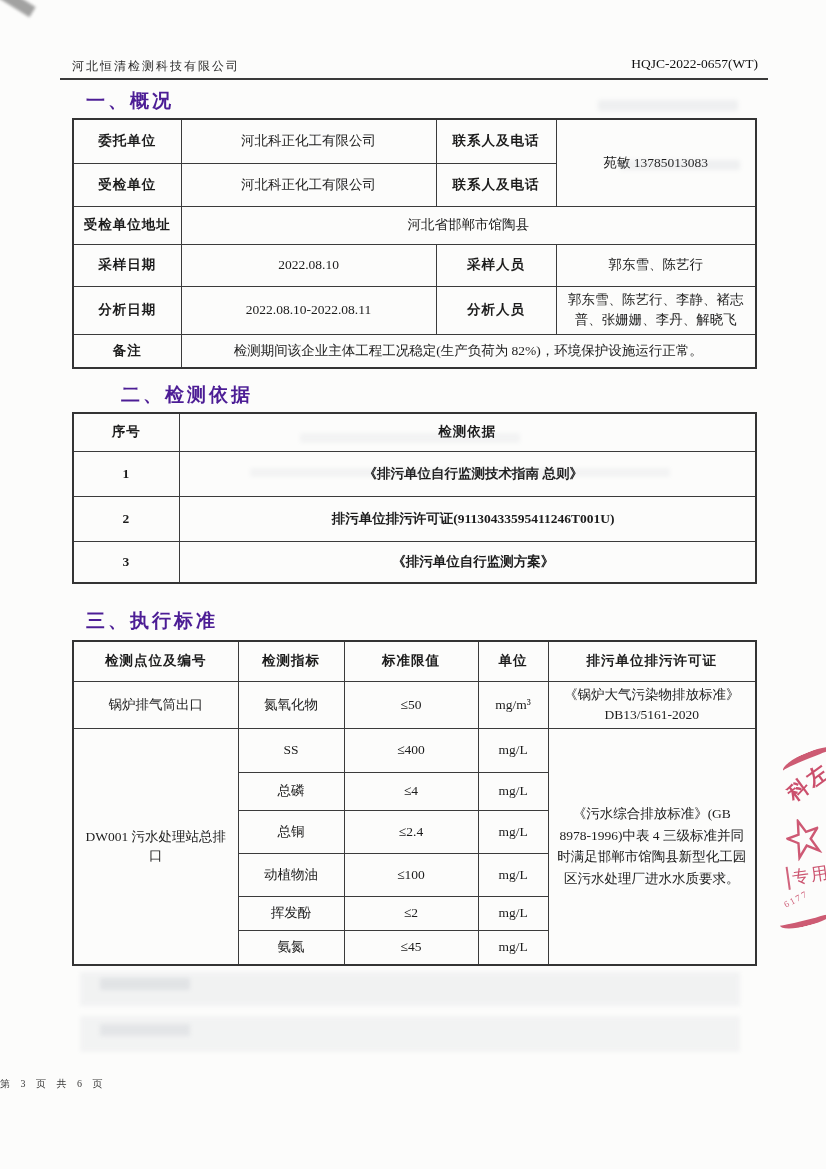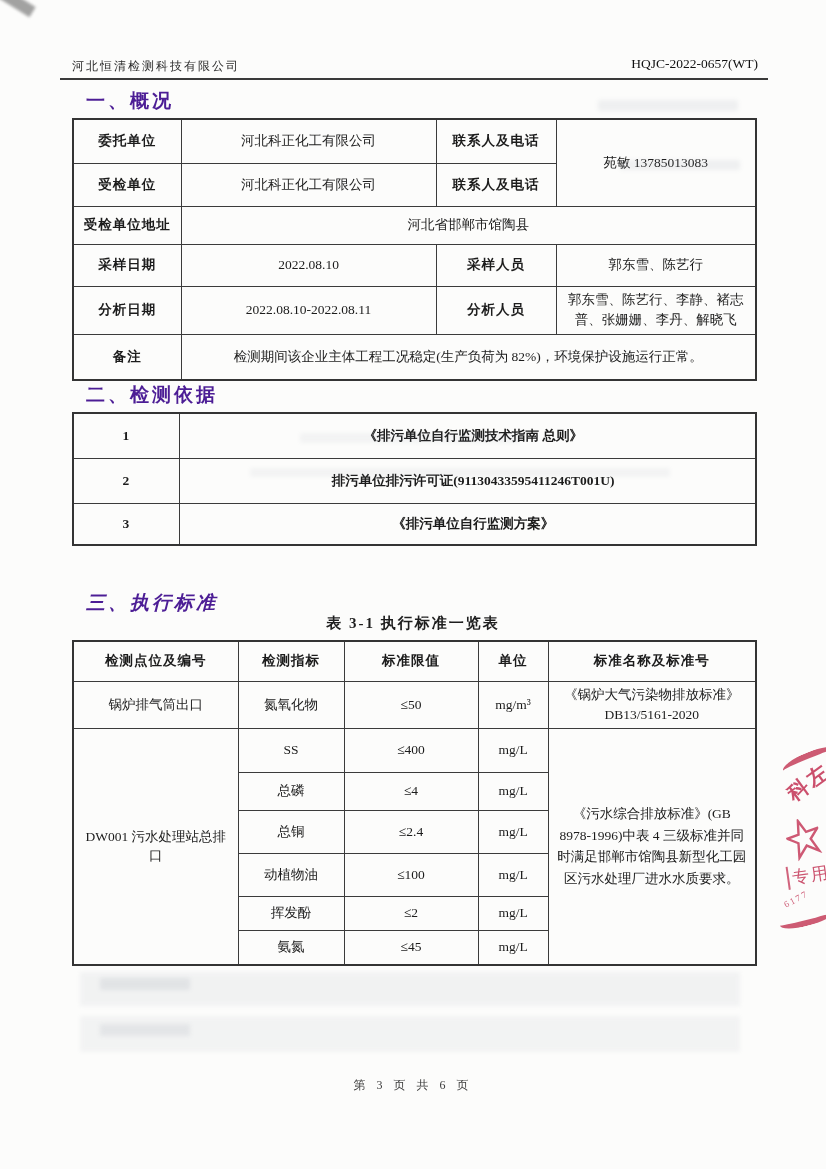--- a/index.html
+++ b/index.html
@@ -25,22 +25,22 @@
   .hdr-rule {
     position:absolute; left:60px; top:78px; width:708px; height:2px;
     background:#3a3a3a;
   }
   
   .sec-title {
     position:absolute; left:86px;
     font-size:19px; font-weight:bold; letter-spacing:3px; color:#4c1d95;
   }
   .sec1 { top:88px; }
-  .sec2 { top:382px; }
-  .sec3 { top:590px;font-style:italic; }
+  .sec2 { top:382px;margin-left:35px; }
+  .sec3 { top:608px; }
   
   table {
     border-collapse:collapse;
     table-layout:fixed;
     position:absolute; left:72px;
     font-size:13.5px; color:#1c1c1c;
   }
   td, th {
     border:1px solid #3b3b3b;
     text-align:center; vertical-align:middle;
@@ -56,21 +56,21 @@
   .tbl-basis td.basis-text { text-align:center; padding-left:18px;font-weight:bold; }
   .caption {
     position:absolute; left:0; top:614px; width:826px;
     text-align:center; font-size:15px; font-weight:bold; letter-spacing:2px;
   }
   .std-twolines span { display:block; }
   .water-standard { text-align:center; padding:4px 8px; line-height:1.6; }
   
   .footer {
     position:absolute; left:0; top:1077px; width:826px;
-    text-align:center; font-size:12px; letter-spacing:4px; color:#3a3a3a;
+    text-align:left; font-size:10px; letter-spacing:4px; color:#3a3a3a;
   }
   
   .stamp { position:absolute; left:779px; top:742px; width:47px; height:190px; }
   .stamp .arc-top {
     position:absolute; left:2px; top:10px; width:58px; height:16px;
     border-top:6px solid rgba(196,62,90,.85); border-radius:50%;
     transform:rotate(-22deg);
   }
   .stamp .txt-top {
     position:absolute; left:6px; top:26px;
@@ -148,68 +148,71 @@
       <td>2022.08.10</td>
       <td class="lbl">采样人员</td>
       <td>郭东雪、陈艺行</td>
     </tr>
     <tr style="height:48px">
       <td class="lbl">分析日期</td>
       <td>2022.08.10-2022.08.11</td>
       <td class="lbl">分析人员</td>
       <td>郭东雪、陈艺行、李静、褚志普、张姗姗、李丹、解晓飞</td>
     </tr>
-    <tr style="height:46px">
+    <tr style="height:34px">
       <td class="lbl">备注</td>
       <td colspan="3">检测期间该企业主体工程工况稳定(生产负荷为 82%)，环境保护设施运行正常。</td>
     </tr>
   </tbody>
     </table>
 
   <div class="sec-title sec2">二、检测依据</div>
 
   <table class="tbl-basis bordered">
     <colgroup>
         <col style="width:106px">
         <col style="width:577px">
       </colgroup>
     <tbody>
+        <tr style="height:38px">
+      <td class="lbl">序号</td>
+      <td class="lbl">检测依据</td>
+    </tr>
     <tr style="height:45px">
       <td class="lbl">1</td>
       <td class="basis-text">《排污单位自行监测技术指南  总则》</td>
     </tr>
     <tr style="height:45px">
       <td class="lbl">2</td>
       <td class="basis-text">排污单位排污许可证(91130433595411246T001U)</td>
     </tr>
     <tr style="height:42px">
       <td class="lbl">3</td>
       <td class="basis-text">《排污单位自行监测方案》</td>
     </tr>
   </tbody>
     </table>
 
   <div class="sec-title sec3">三、执行标准</div>
-  <div class="caption">表 3-1  执行标准一览表</div>
 
   <table class="tbl-standard bordered">
     <colgroup>
         <col style="width:165px">
         <col style="width:106px">
         <col style="width:134px">
         <col style="width:70px">
         <col style="width:208px">
       </colgroup>
     <tbody>
         <tr style="height:40px">
       <td class="lbl">检测点位及编号</td>
       <td class="lbl">检测指标</td>
       <td class="lbl">标准限值</td>
       <td class="lbl">单位</td>
-      <td class="lbl">标准名称及标准号</td>
+      <td class="lbl">排污单位排污许可证</td>
     </tr>
     <tr style="height:47px">
       <td>锅炉排气筒出口</td>
       <td>氮氧化物</td>
       <td>≤50</td>
       <td>mg/m³</td>
       <td class="std-twolines">
         <span>《锅炉大气污染物排放标准》</span>
         <span>DB13/5161-2020</span>
       </td>

